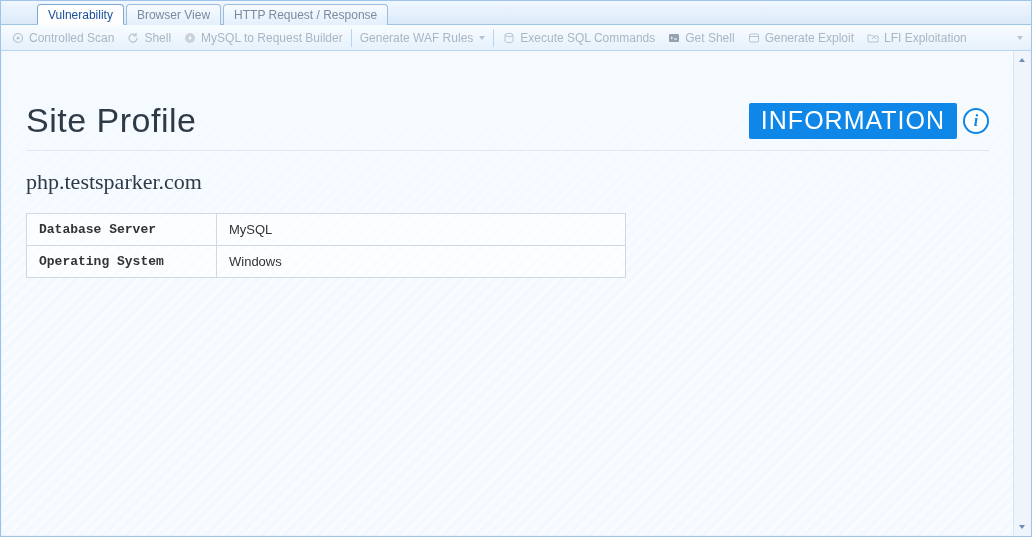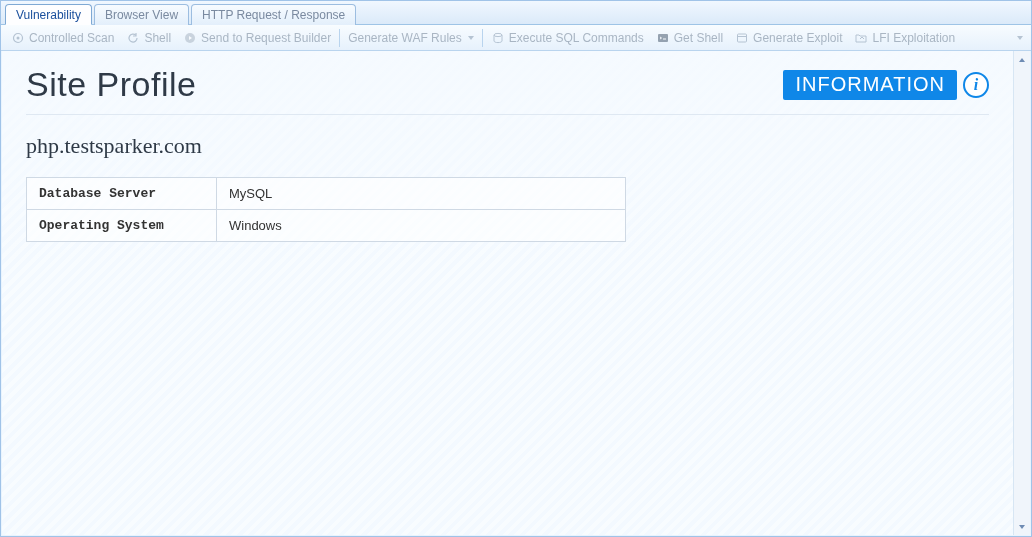--- a/index.html
+++ b/index.html
@@ -41,20 +41,21 @@
     position: relative;
     top: 1px;
   }
   .tab.active {
     background: #fefeff;
     color: #1a4f9c;
     border-color: #7fa9d4;
     border-bottom: 1px solid #fefeff;
     z-index: 2;
     font-weight: 500;
+    margin-left: 32px;
   }
 
   
   .toolbar {
     height: 26px;
     background: linear-gradient(to bottom, #f8fcff 0%, #e6f1fc 100%);
     border-bottom: 1px solid #b9d4ee;
     display: flex;
     align-items: center;
     padding: 12px 4px;
@@ -142,33 +143,34 @@
   .scrollbar .arrow.down { bottom: 0; }
 
   
   .header-row {
     display: flex;
     align-items: center;
     justify-content: space-between;
     border-bottom: 1px solid #dfe8f2;
     padding-bottom: 10px;
     margin-bottom: 18px;
+    margin-top: 36px;
   }
   .page-title {
     font-size: 34px;
     font-weight: 400;
     color: #2f3a47;
     margin: 0;
     letter-spacing: 0.5px;
   }
   .badge-wrap { display:flex; align-items:center; gap:6px; }
   .badge {
     background: #0f87e8;
     color: #fff;
-    font-size: 20px;
+    font-size: 25px;
     letter-spacing: 1px;
     padding: 3px 12px 4px 12px;
     border-radius: 2px;
     font-weight: 500;
   }
   .info-icon {
     width: 26px; height: 26px;
     border: 2px solid #0f87e8;
     border-radius: 50%;
     display:flex; align-items:center; justify-content:center;
@@ -241,21 +243,21 @@
       </span>
       <span>Shell</span>
     </div>
     <div class="btn">
       <span class="ic">
         <svg width="12" height="12" viewBox="0 0 12 12">
             <circle cx="6" cy="6" r="5" fill="#b0bcc9"></circle>
             <path d="M5 4l3 2-3 2z" fill="#fff"></path>
           </svg>
       </span>
-      <span>Send to Request Builder</span>
+      <span>MySQL to Request Builder</span>
     </div>
     <div class="sep"></div>
     <div class="btn">
       <span>Generate WAF Rules</span>
       <span class="caret"></span>
     </div>
     <div class="sep"></div>
     <div class="btn">
       <span class="ic">
         <svg width="12" height="12" viewBox="0 0 12 12">

